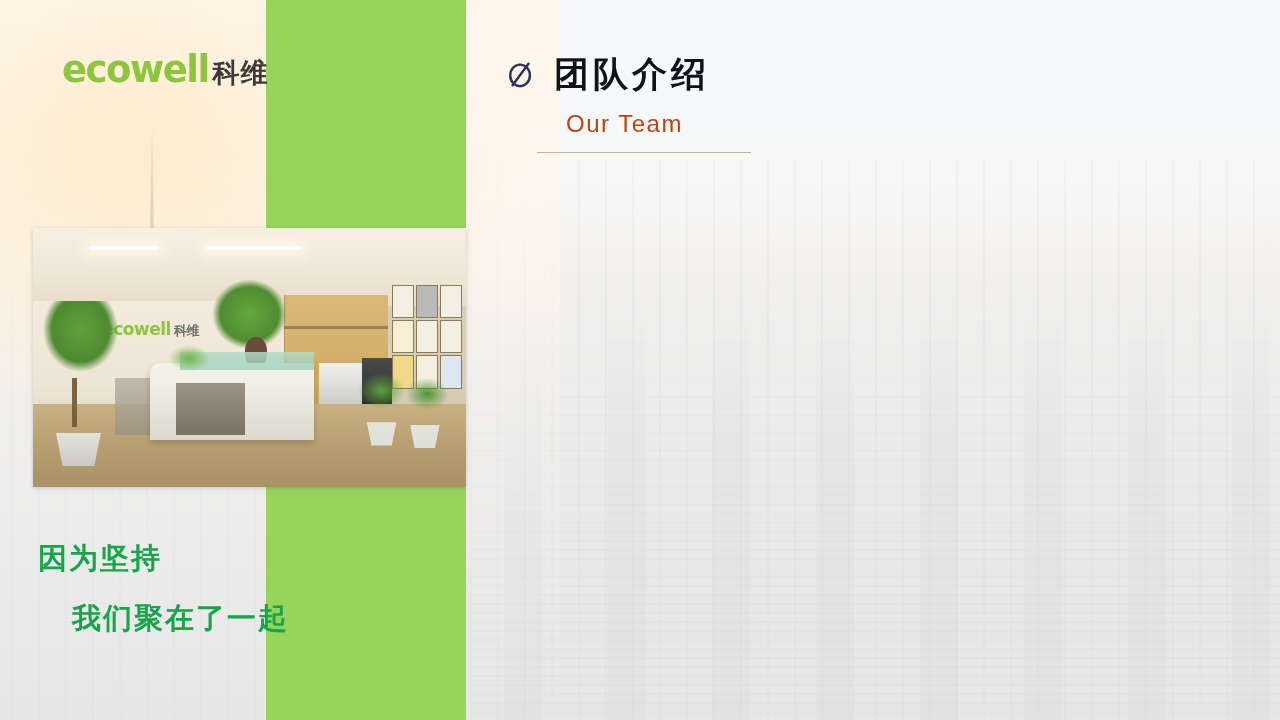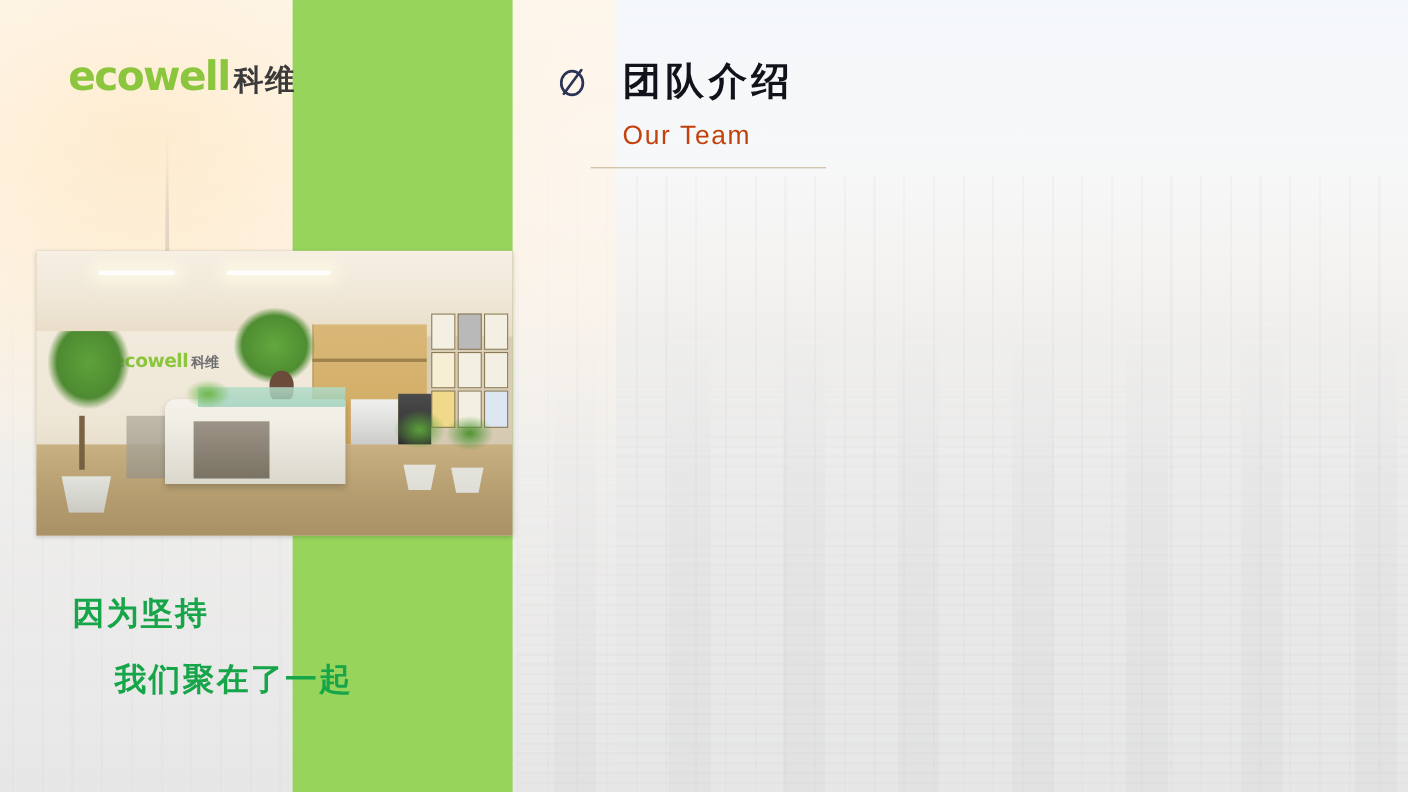--- a/index.html
+++ b/index.html
@@ -218,36 +218,36 @@
   .ph-shadow {
     position:absolute; inset:0;
     background:linear-gradient(180deg, rgba(0,0,0,0) 60%, rgba(0,0,0,.10) 100%);
   }
 
   
   .tagline {
     position:absolute; left:0; top:540px; width:466px;
   }
   .tag-line1 {
-    margin-left:66px;
+    margin-left:38px;
     font-size:29px; font-weight:bold; color:#17a54a;
     letter-spacing:2px; line-height:1.25;
   }
   .tag-line2 {
-    margin-left:104px; margin-top:24px;
+    margin-left:72px; margin-top:24px;
     font-size:29px; font-weight:bold; color:#17a54a;
     letter-spacing:2px; line-height:1.25;
   }
 
   
   .right { position:absolute; left:466px; top:0; width:814px; height:720px; }
 
   .title-row {
     position:absolute; left:40px; top:56px;
-    display:flex; align-items:center; gap:30px;
+    display:flex; align-items:center; gap:18px;
   }
   .title-icon { width:30px; height:30px; display:block; }
   .title-cn {
     font-size:35px; font-weight:bold; color:#12131a;
     letter-spacing:4px; line-height:1;
   }
   .subtitle {
     position:absolute; left:100px; top:110px;
     font-size:24px; color:#c2410c; letter-spacing:1.5px;
     font-family:"Liberation Sans", sans-serif;

